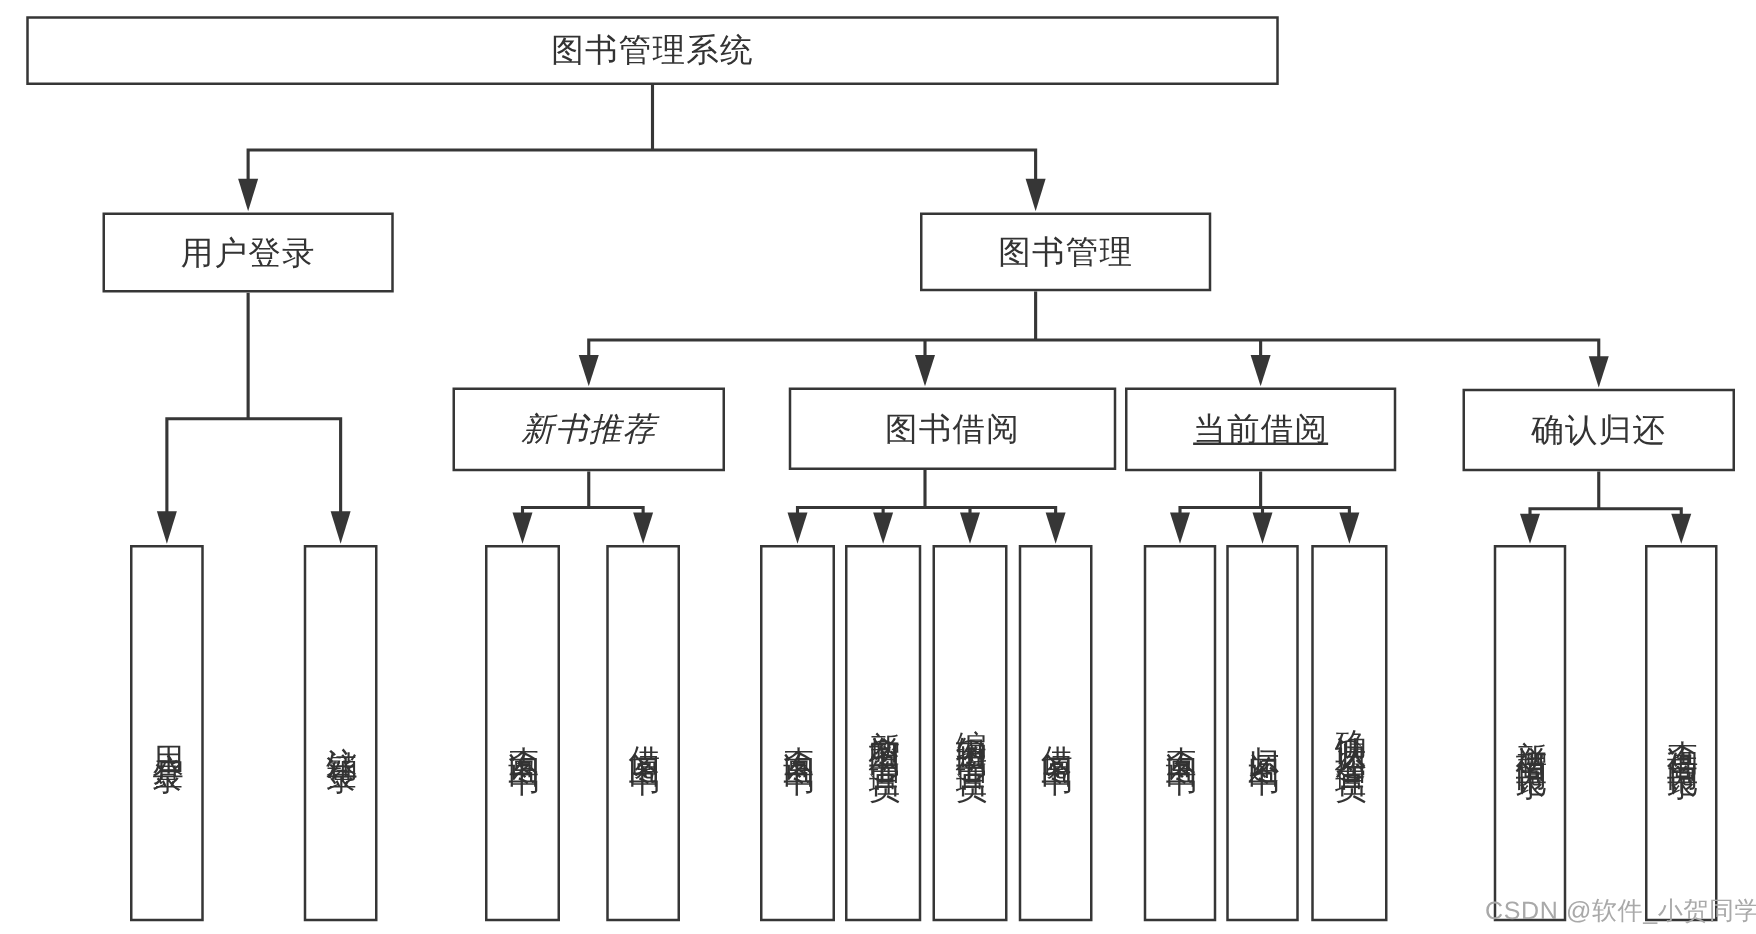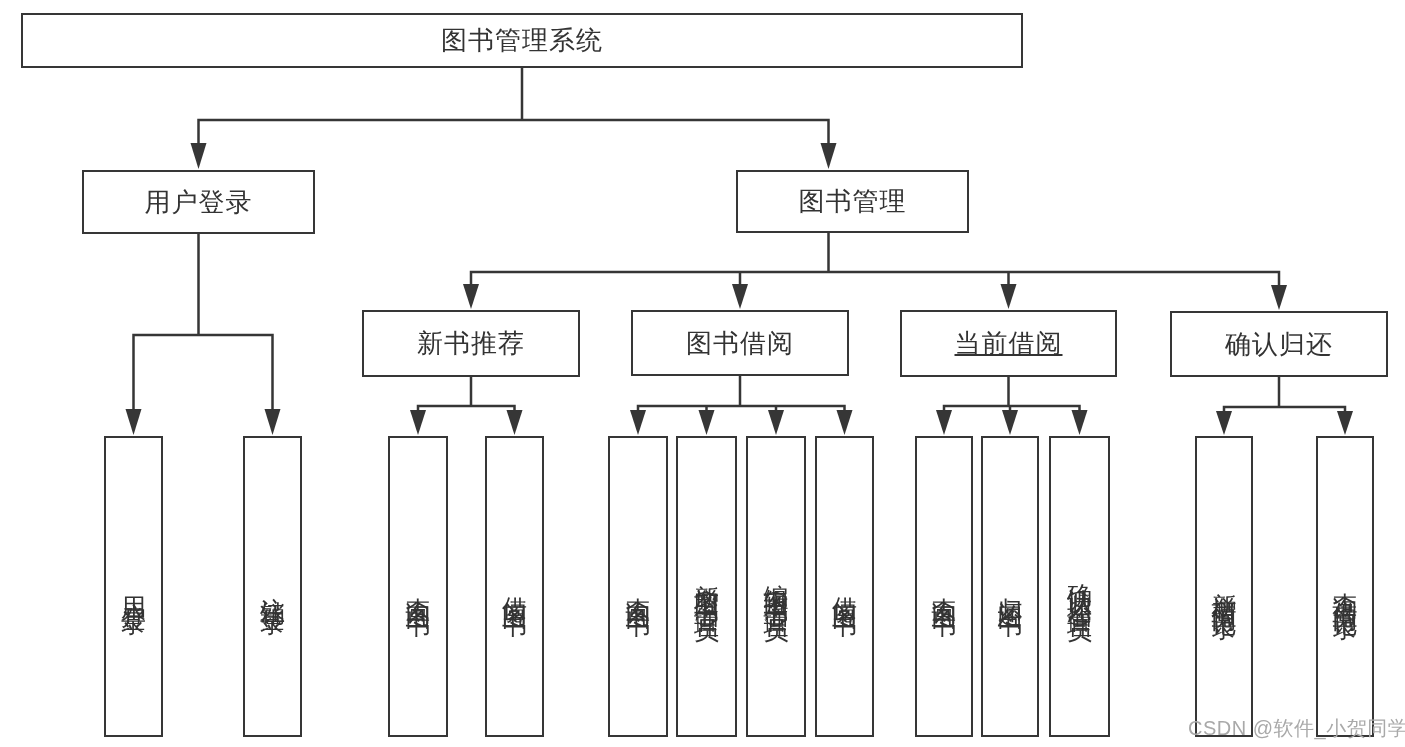--- a/index.html
+++ b/index.html
@@ -78,22 +78,22 @@
       <polygon points="1224,435 1216,411 1232,411"></polygon>
       <polygon points="1345,435 1337,411 1353,411"></polygon>
     </g>
   </svg>
 
   <div class="node hnode" style="left:21px; top:13px; width:1002px; height:55px;">图书管理系统</div>
 
   <div class="node hnode" style="left:82px; top:170px; width:233px; height:64px;">用户登录</div>
   <div class="node hnode" style="left:712px; top:170px; width:233px; height:63px;margin-left:24px;">图书管理</div>
 
-  <div class="node hnode" style="left:362px; top:310px; width:218px; height:67px;">新书推荐</div>
-  <div class="node hnode" style="left:631px; top:310px; width:218px; height:66px;">图书借阅</div>
+  <div class="node hnode" style="left:362px; top:310px; width:218px; height:67px;font-style:italic;">新书推荐</div>
+  <div class="node hnode" style="left:631px; top:310px; width:262px; height:66px;">图书借阅</div>
   <div class="node hnode" style="left:900px; top:310px; width:217px; height:67px;text-decoration:underline;">当前借阅</div>
   <div class="node hnode" style="left:1170px; top:311px; width:218px; height:66px;">确认归还</div>
 
   <div class="node vnode" style="left:104px; top:436px; width:59px; height:301px;">用户登录</div>
   <div class="node vnode" style="left:243px; top:436px; width:59px; height:301px;">注销登录</div>
 
   <div class="node vnode" style="left:388px; top:436px; width:60px; height:301px;">查询图书</div>
   <div class="node vnode" style="left:485px; top:436px; width:59px; height:301px;">借阅图书</div>
 
   <div class="node vnode" style="left:608px; top:436px; width:60px; height:301px;">查询图书</div>

